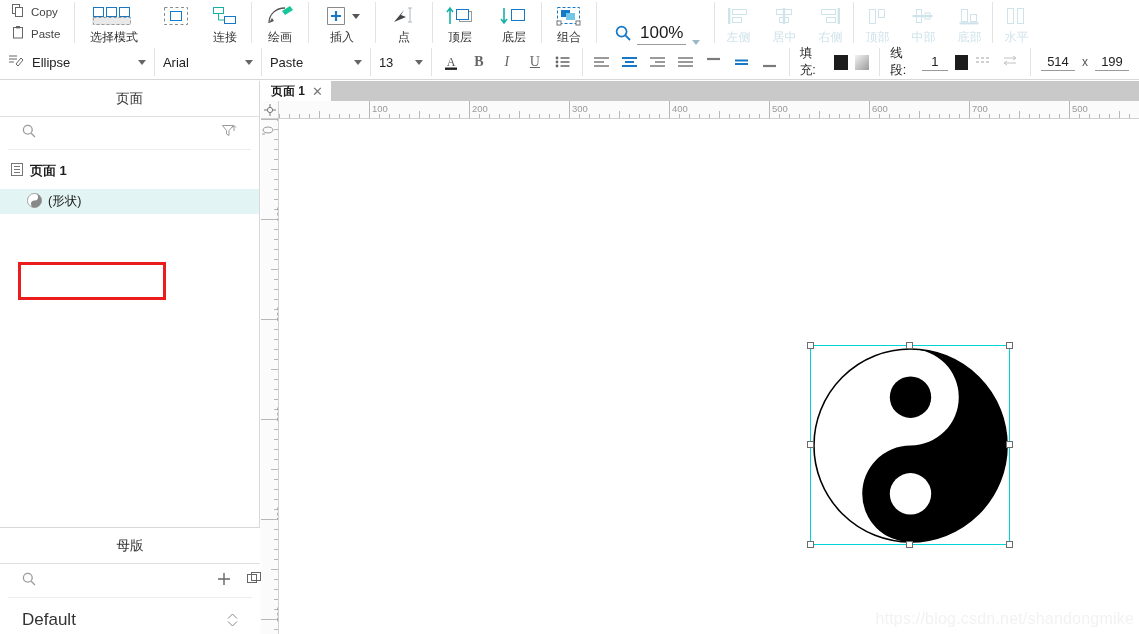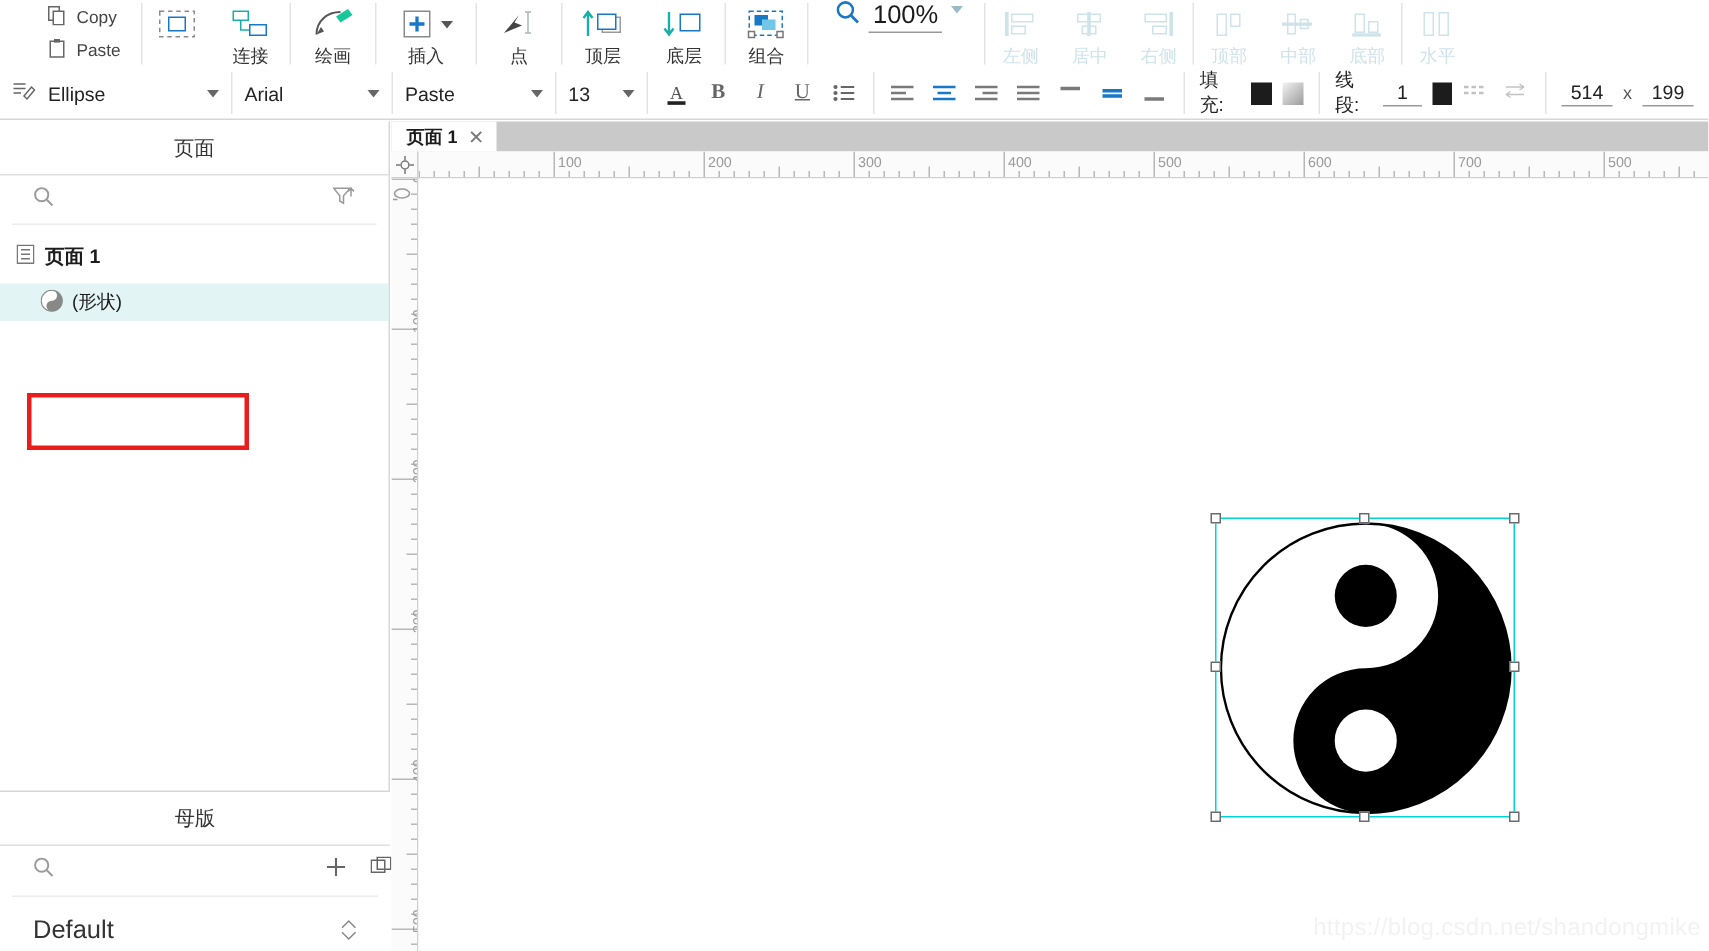--- a/index.html
+++ b/index.html
@@ -7,21 +7,21 @@
     width: 1139px; height: 634px;
     font-family: "Liberation Sans", sans-serif;
     background: #ffffff;
     overflow: hidden;
   }
   .app { position: relative; width: 1139px; height: 634px; }
 
   
   .toolbar-main {
     position: absolute; top: 0; left: 0; width: 1139px; height: 45px;
-    background: #ffffff; display: flex; align-items: stretch; padding-left: 20px;
+    background: #ffffff; display: flex; align-items: stretch;
   }
   .tb-sep { width: 1px; background: #e3e3e3; margin: 2px 0; }
 
   .clip-group {
     width: 74px; display: flex; flex-direction: column; justify-content: center;
     padding-left: 12px; gap: 2px;
   }
   .clip-item {
     display: flex; align-items: center; gap: 7px;
     font-size: 11.5px; color: #444; height: 20px; cursor: default;
@@ -35,21 +35,21 @@
   }
   .tb-ico { height: 24px; display: flex; align-items: center; justify-content: center; }
   .tb-lab { font-size: 12px; color: #333; margin-top: 2px; line-height: 14px; white-space: nowrap; }
   .tb-cell.disabled .tb-lab { color: #bfd8e0; }
   .tb-cell.align .tb-lab { color: #cfe3ea; }
 
   .insert-wrap { display: flex; align-items: center; gap: 4px; }
   .caret { width: 0; height: 0; border-left: 4px solid transparent; border-right: 4px solid transparent;
            border-top: 5px solid #555; }
 
-  .zoom-cell { display: flex; align-items: flex-start; gap: 6px; padding: 0 14px 0 18px; }
+  .zoom-cell { display: flex; align-items: flex-end; gap: 6px; padding: 0 14px 0 18px; }
   .zoom-val {
     font-size: 17px; color: #1a1a1a; border-bottom: 1px solid #9a9a9a;
     padding: 0 3px 1px 3px; line-height: 20px;
   }
   .zoom-caret { width: 0; height: 0; border-left: 4px solid transparent; border-right: 4px solid transparent;
                 border-top: 5px solid #9bb9c6; margin-top: 4px; }
 
   
   .toolbar-fmt {
     position: absolute; top: 45px; left: 0; width: 1139px; height: 35px;
@@ -226,20 +226,32 @@
           <svg width="12" height="13" viewBox="0 0 12 13">
               <rect x="1.5" y="1.5" width="9" height="10.5" fill="none" stroke="#666"></rect>
               <rect x="4" y="0" width="4" height="2.4" fill="#666"></rect>
             </svg>
         </span>
         <span>Paste</span>
       </div>
     </div>
     <div class="tb-sep"></div>
 
+    <div class="tb-cell" style="min-width:78px">
+      <div class="tb-ico">
+        <svg width="46" height="22" viewBox="0 0 46 22">
+          <rect x="2.5" y="2.5" width="10" height="9" fill="none" stroke="#1678c6"></rect>
+          <rect x="15.5" y="2.5" width="10" height="9" fill="none" stroke="#1678c6"></rect>
+          <rect x="28.5" y="2.5" width="10" height="9" fill="none" stroke="#1678c6"></rect>
+          <rect x="1" y="12" width="39" height="8" fill="#e9e9e9"></rect>
+          <rect x="2.5" y="12.5" width="37" height="7" fill="none" stroke="#999" stroke-dasharray="3 2"></rect>
+        </svg>
+      </div>
+      <div class="tb-lab">选择模式</div>
+    </div>
 
     <div class="tb-cell" style="min-width:46px">
       <div class="tb-ico">
         <svg width="28" height="22" viewBox="0 0 28 22">
           <rect x="2.5" y="2.5" width="23" height="17" fill="none" stroke="#8a8a8a" stroke-dasharray="3 2.5"></rect>
           <rect x="8.5" y="6.5" width="11" height="9" fill="none" stroke="#1678c6"></rect>
         </svg>
       </div>
     </div>
     <div class="tb-cell" style="min-width:52px">

